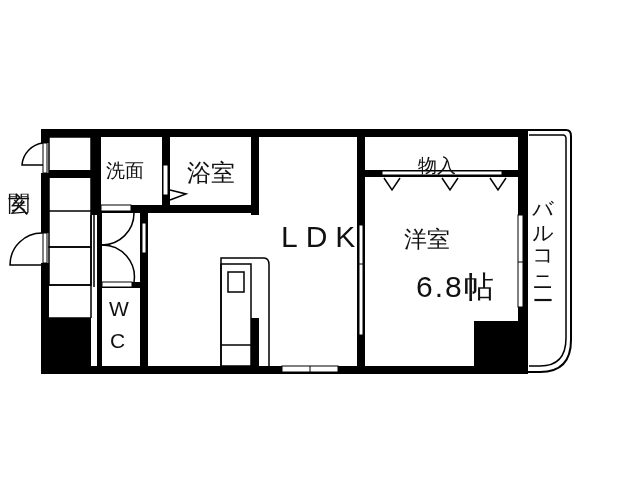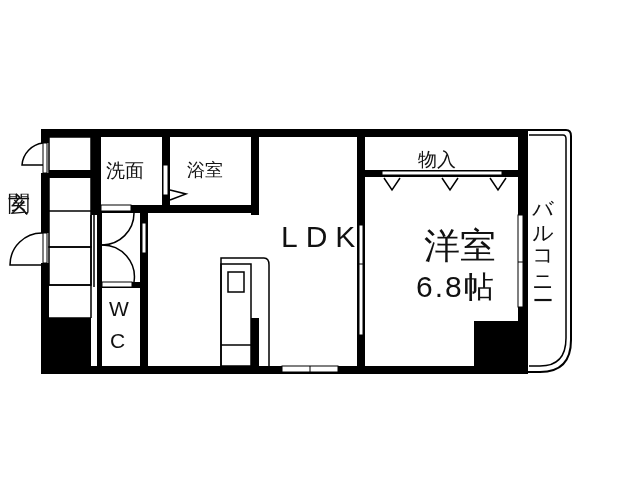--- a/index.html
+++ b/index.html
@@ -79,21 +79,21 @@
     <path d="M490 178 L498 190 L506 178" fill="none" stroke="#000" stroke-width="1.5"></path>
 
     <rect x="518" y="215" width="5" height="92" fill="#fff" stroke="#000" stroke-width="1"></rect>
     <line x1="518" y1="262" x2="523" y2="262" stroke="#000" stroke-width="1"></line>
 
     <rect x="474" y="321" width="44" height="45" fill="#000"></rect>
   </svg>
 
   <div class="label vtext" style="left:8px;top:174px;font-size:22px;">玄関</div>
   <div class="label" style="left:106px;top:161px;font-size:19px;">洗面</div>
-  <div class="label" style="left:187px;top:161px;font-size:18px;">浴室</div>
+  <div class="label" style="left:187px;top:161px;font-size:24px;">浴室</div>
   <div class="label" style="left:254px;top:222px;font-size:30px;letter-spacing:8px;font-family:'Liberation Sans',sans-serif;margin-left:27px;">LDK</div>
-  <div class="label" style="left:424px;top:228px;font-size:36px;">洋室</div>
+  <div class="label" style="left:404px;top:228px;font-size:23px;">洋室</div>
   <div class="label" style="left:416px;top:272px;font-size:30px;letter-spacing:2px;font-family:Liberation Sans, sans-serif;">6.8帖</div>
-  <div class="label" style="left:418px;top:150px;font-size:19px;">物入</div>
+  <div class="label" style="left:418px;top:156px;font-size:19px;">物入</div>
   <div class="label vtext" style="left:532px;top:185px;font-size:21px;">バルコニー</div>
   <div class="label" style="left:109px;top:298px;font-size:21px;font-family:'Liberation Sans',sans-serif;">W</div>
   <div class="label" style="left:110px;top:330px;font-size:21px;font-family:'Liberation Sans',sans-serif;">C</div>
 </div>
 
 </body></html>

